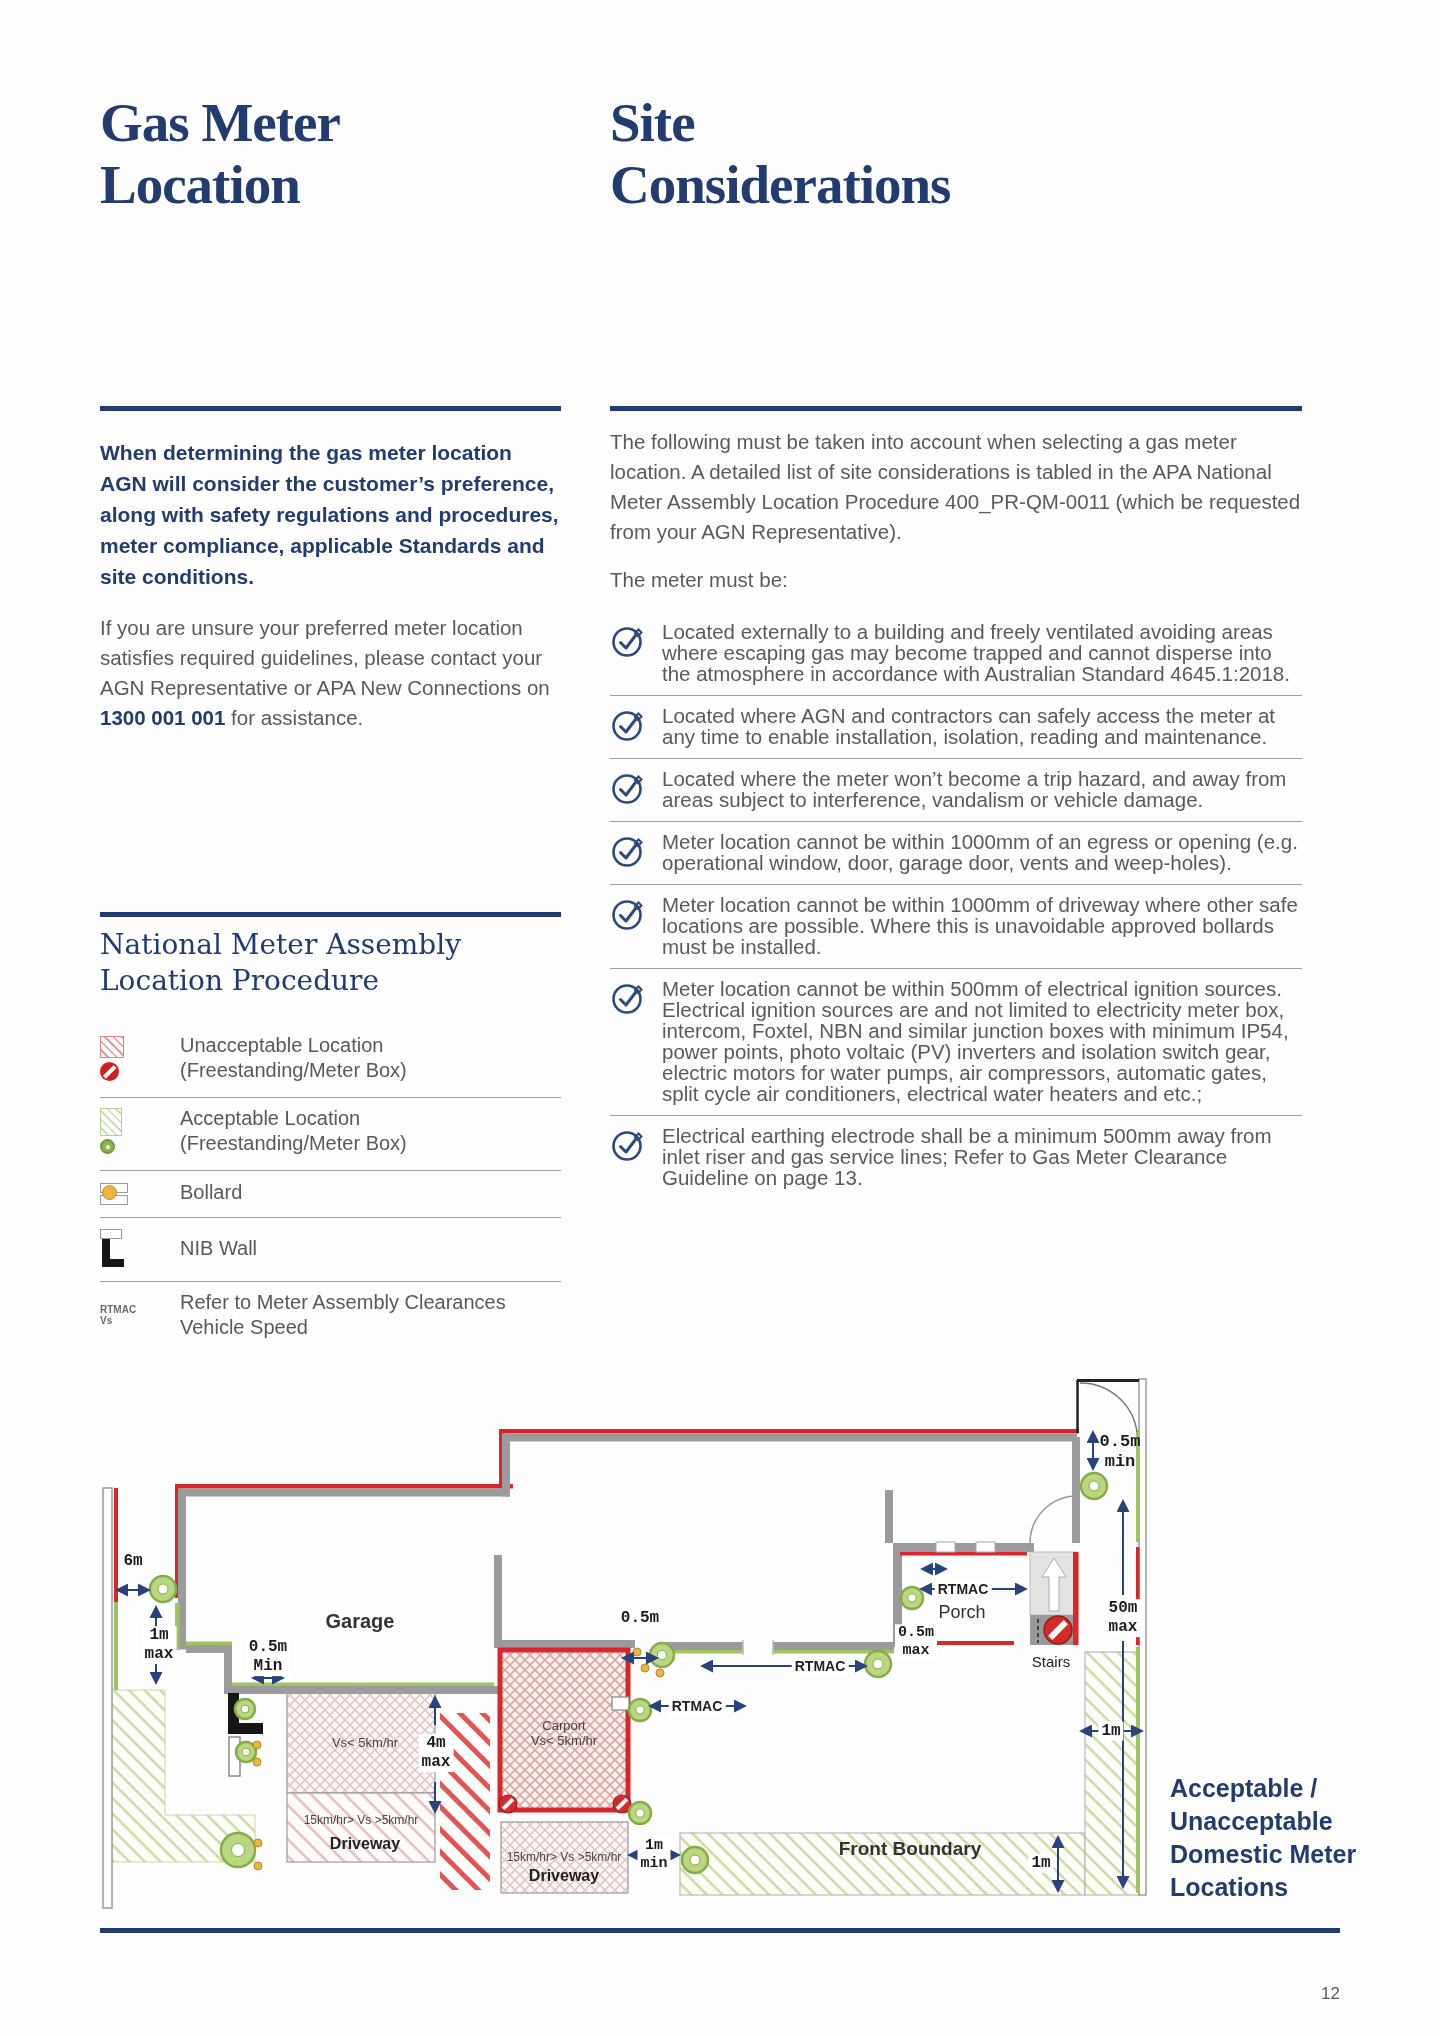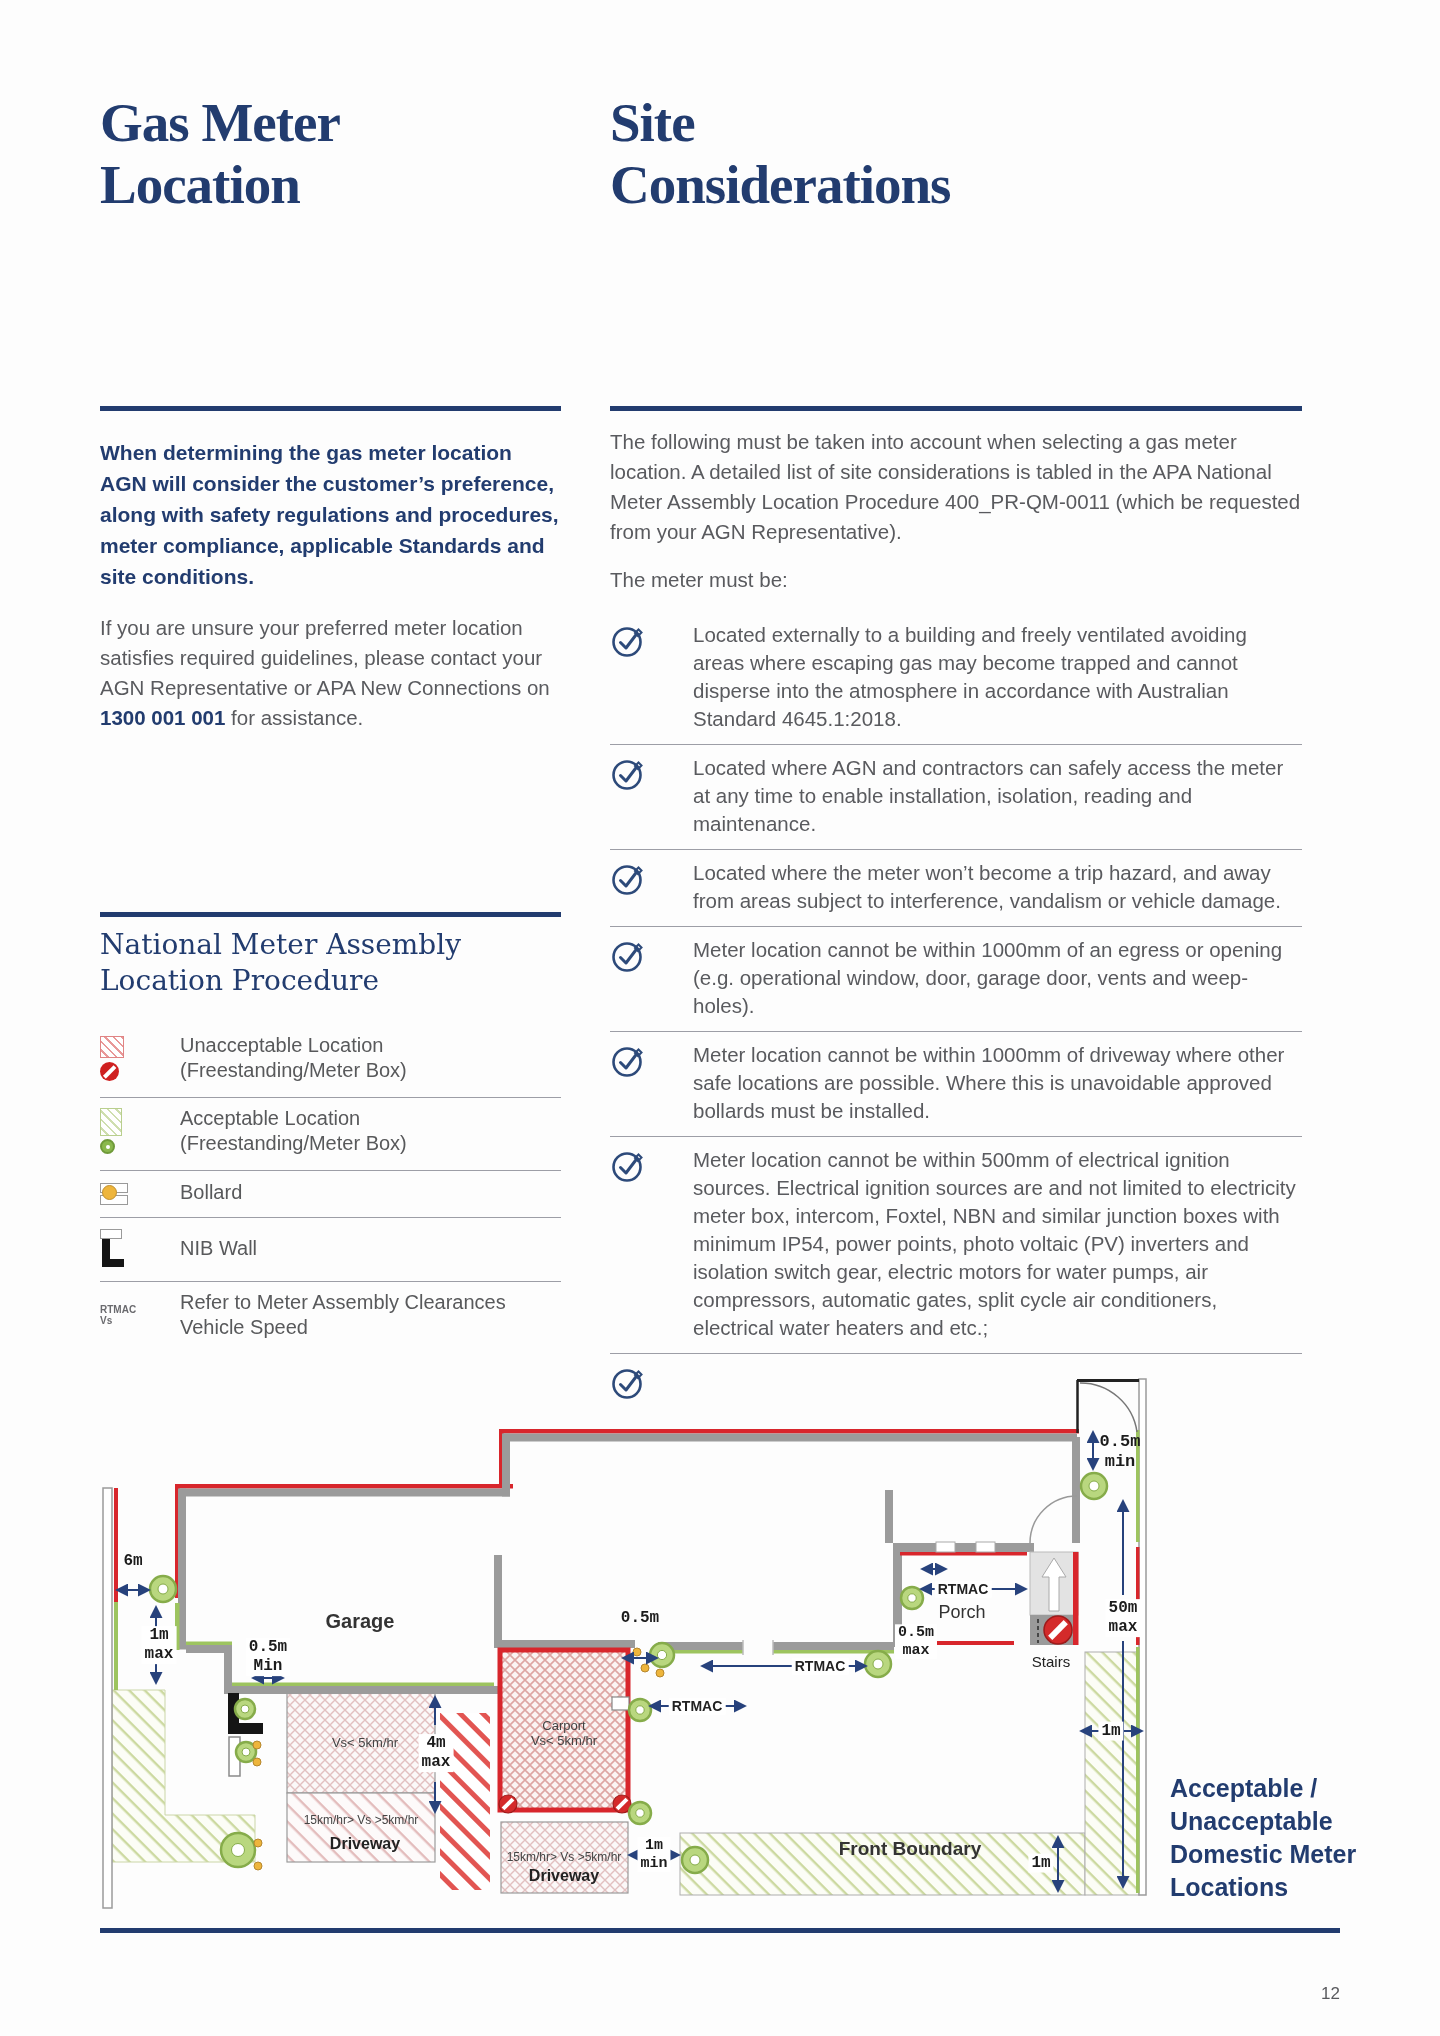--- a/index.html
+++ b/index.html
@@ -44,21 +44,21 @@
   .blocks i{display:block;width:7px;height:9px;border:1.3px solid #a96a5e;background:#e9e9e9;}
   .nib{position:relative;width:26px;height:30px;}
   .nib::before{content:"";position:absolute;left:2px;top:0;width:8px;height:28px;background:#151515;}
   .nib::after{content:"";position:absolute;left:2px;top:20px;width:22px;height:8px;background:#151515;}
   .rtmac-ic{font-size:10px;font-weight:bold;color:#6a6a6e;line-height:11px;white-space:pre-line;}
   
   .leadTxt{margin-top:18px;font-size:20.5px;color:#595a5e;}
   .checklist{margin-top:16px;}
   .check-item{display:flex;gap:16px;padding:9px 0 11px 0;border-bottom:1px solid #9d9ea6;}
   .check-item.last{border-bottom:none;}
-  .check-item .ctext{font-size:20.5px;line-height:28px;color:#595a5e;margin-left:31px;}
+  .check-item .ctext{font-size:20.5px;line-height:21px;color:#595a5e;}
   .cicon{flex:0 0 36px;padding-top:2px;}
   
   .diagram{position:absolute;left:80px;top:1375px;width:1280px;height:560px;}
   .dlbl{position:absolute;transform:translate(-50%,-50%);white-space:pre-line;text-align:center;
         color:#2b2b2b;line-height:1.18;}
   .dlbl.bg{background:#fff;padding:0 3px;}
   .lbl-big{font-size:20px;font-weight:bold;color:#333;}
   .lbl-med{font-size:18px;color:#333;}
   .lbl-medb{font-size:16px;font-weight:bold;color:#222;}
   .lbl-small{font-size:13px;color:#444;}
@@ -193,20 +193,21 @@
               <path d="M25,10 L28.5,6.5 L31.5,9.5 L28,13 Z" fill="none" stroke="#2d4a7a" stroke-width="2"></path>
             </svg></span>
         <span class="ctext">Meter location cannot be within 500mm of electrical ignition sources. Electrical ignition sources are and not limited to electricity meter box, intercom, Foxtel, NBN and similar junction boxes with minimum IP54, power points, photo voltaic (PV) inverters and isolation switch gear, electric motors for water pumps, air compressors, automatic gates, split cycle air conditioners, electrical water heaters and etc.;</span>
       </div>
       <div class="check-item last">
         <span class="cicon"><svg width="36" height="36" viewBox="0 0 36 36">
               <circle cx="17" cy="19" r="13.5" fill="none" stroke="#2d4a7a" stroke-width="2.6"></circle>
               <path d="M10.5,19.5 L16,25 L27,10.5" fill="none" stroke="#2d4a7a" stroke-width="3" stroke-linecap="round" stroke-linejoin="round"></path>
               <path d="M25,10 L28.5,6.5 L31.5,9.5 L28,13 Z" fill="none" stroke="#2d4a7a" stroke-width="2"></path>
             </svg></span>
+        <span class="ctext">Electrical earthing electrode shall be a minimum 500mm away from inlet riser and gas service lines; Refer to Gas Meter Clearance Guideline on page 13.</span>
       </div>
     </div>
   </div>
 
   <div class="diagram">
     <svg width="1280" height="560" viewBox="0 0 1280 560">
       <defs>
         <pattern id="hG" width="11" height="11" patternUnits="userSpaceOnUse" patternTransform="rotate(45)">
           <rect width="11" height="11" fill="#fcfdf6"></rect>
             <rect width="11" height="2.4" fill="#ccd9a0"></rect>

